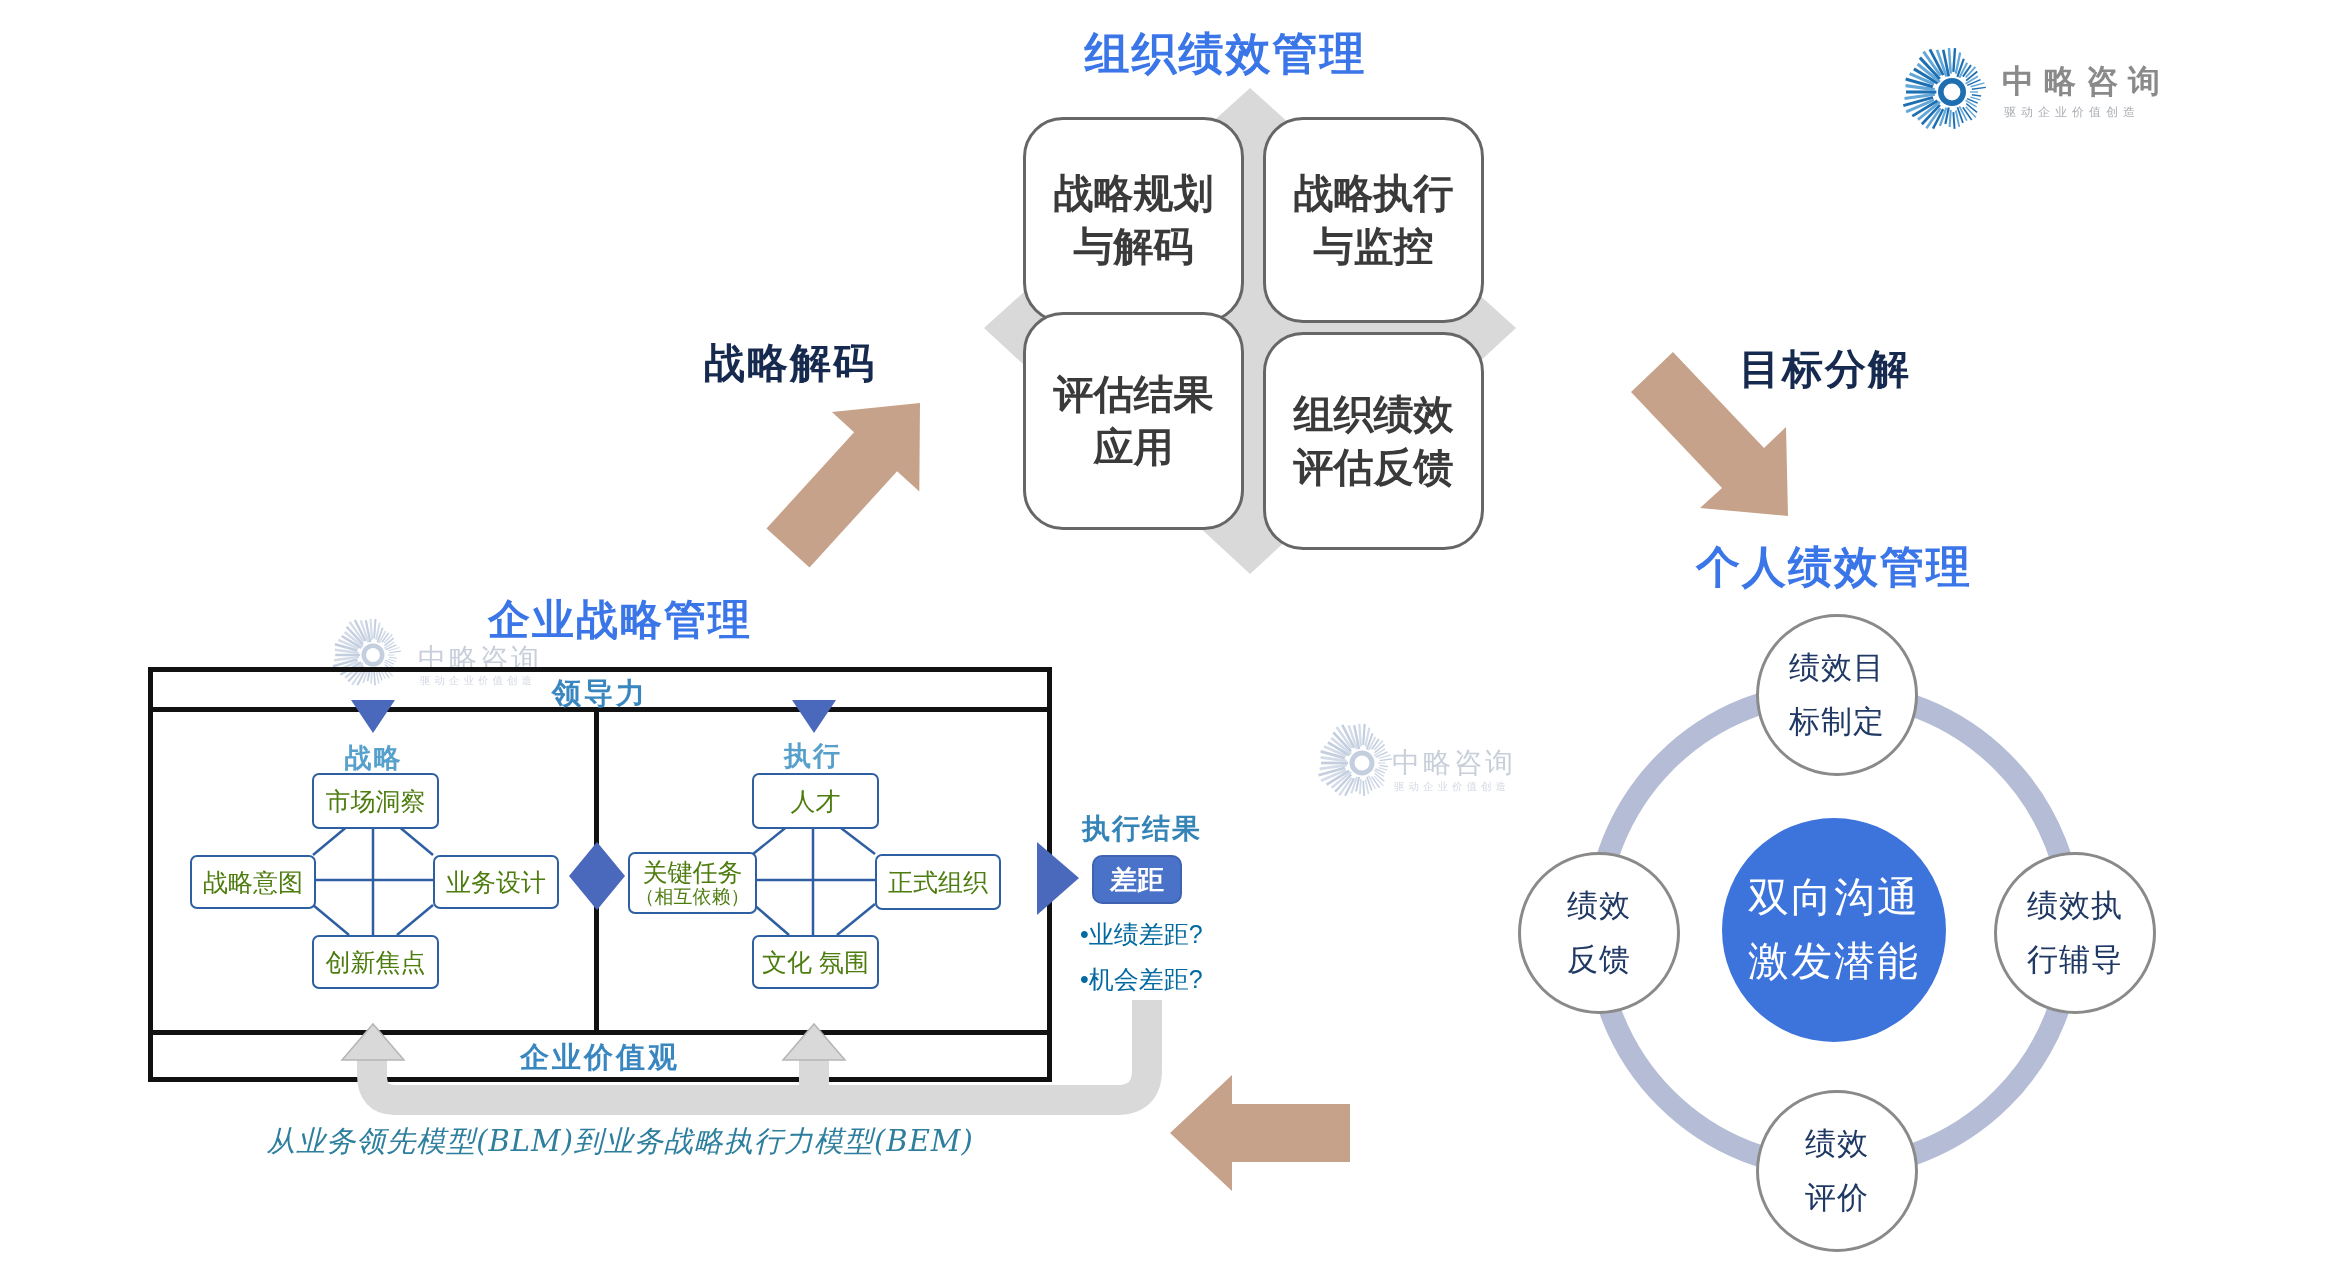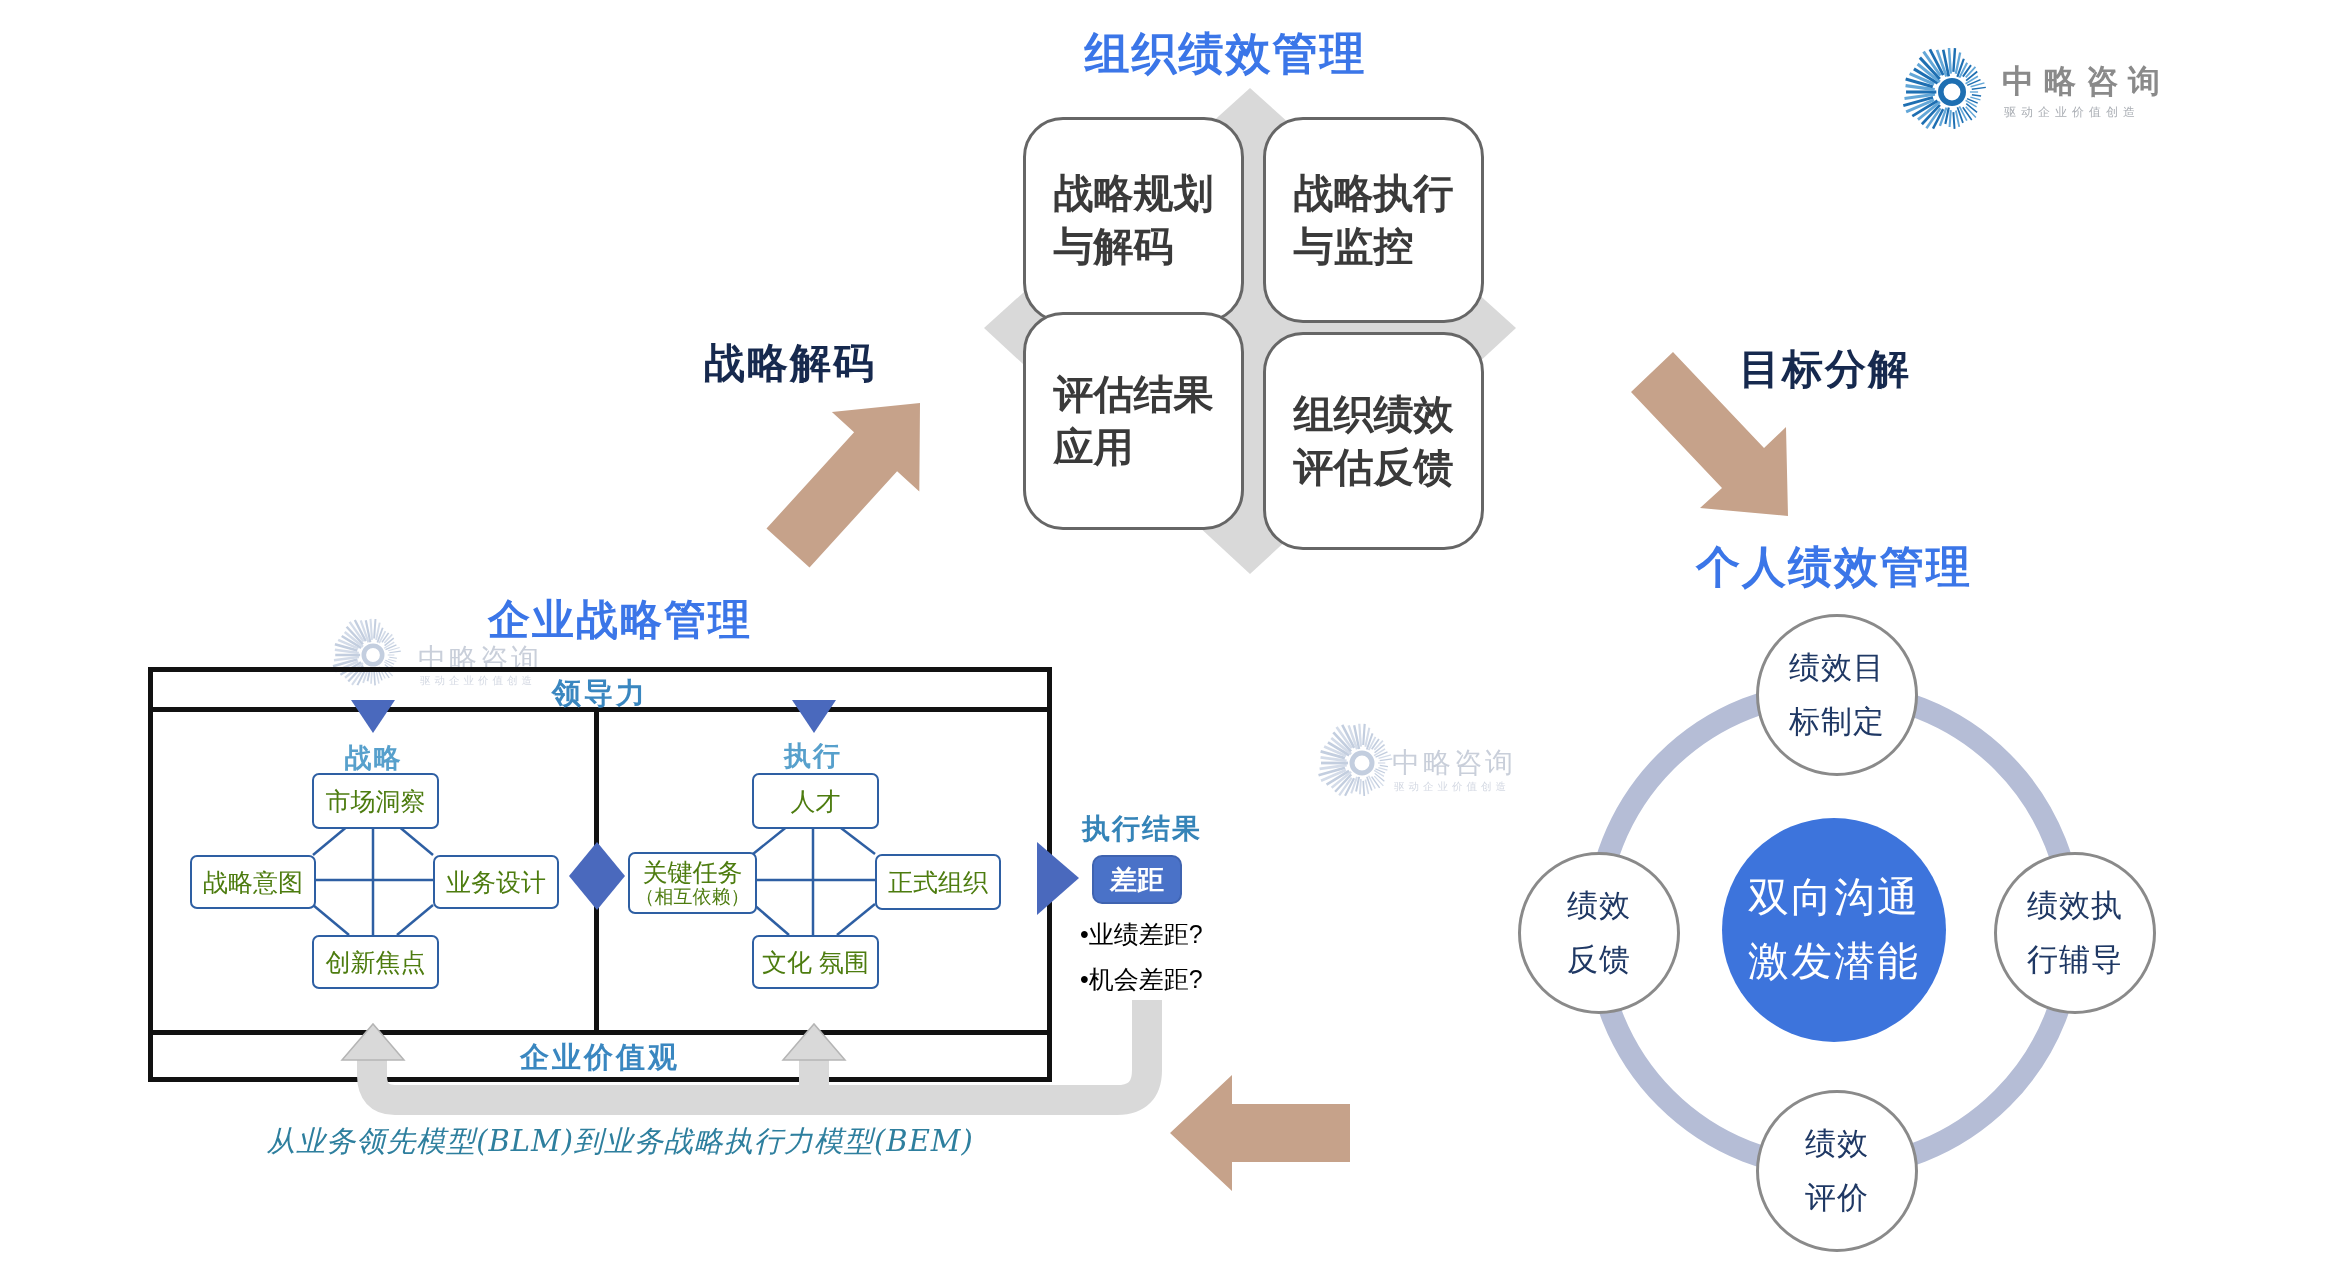--- a/index.html
+++ b/index.html
@@ -11,39 +11,39 @@
   #svg-under{z-index:1;}
   #svg-over{z-index:3;}
   .layer2{z-index:2;}
 
   
   .blue-title{color:#3b76e8;font-weight:bold;text-align:center;letter-spacing:2px;}
   .navy-label{color:#16294e;font-weight:bold;text-align:center;letter-spacing:2px;}
 
   
   .perf-box{width:215px;background:#fff;border:3px solid #666;border-radius:40px;
-            display:flex;align-items:center;justify-content:center;text-align:left;
+            display:flex;align-items:center;justify-content:center;text-align:center;
             font-size:40px;font-weight:bold;color:#3a3a3a;line-height:1.32;z-index:2;}
 
   
   .blm{left:148px;top:667px;width:904px;height:415px;border:5px solid #111;box-sizing:border-box;z-index:2;background:transparent;}
   .blm .hline{position:absolute;left:0;right:0;height:5px;background:#111;}
   .blm .vline{position:absolute;width:5px;background:#111;}
   .band-label{position:absolute;left:0;width:100%;text-align:center;font-size:29px;font-weight:bold;color:#3a87c0;letter-spacing:3px;}
   .quad-label{position:absolute;text-align:center;font-size:27px;font-weight:bold;color:#57a0cc;letter-spacing:2px;}
   .blm-box{position:absolute;background:#fff;border:2.5px solid #2e5fa3;border-radius:7px;
            display:flex;flex-direction:column;align-items:center;justify-content:center;
            font-size:25px;color:#4d7c0f;text-align:center;line-height:1.15;}
   .blm-box .sub{font-size:19px;}
 
   
   .result-label{font-size:28px;font-weight:bold;color:#3584b8;letter-spacing:2px;z-index:2;}
   .gap-chip{left:1092px;top:855px;width:86px;height:45px;background:#4a72c8;border:2px solid #3f63b0;
             border-radius:10px;color:#fff;font-size:27px;font-weight:bold;display:flex;align-items:center;justify-content:center;z-index:2;}
-  .gap-bullets{left:1080px;top:912px;font-size:25px;color:#000000;line-height:1.8;z-index:2;}
+  .gap-bullets{left:1080px;top:912px;font-size:25px;color:#0369a1;line-height:1.8;z-index:2;}
 
   
   .caption{left:170px;top:1122px;width:900px;text-align:center;font-family:"DejaVu Serif","Liberation Serif",serif;
            font-style:italic;font-size:29px;color:#2e7f9e;letter-spacing:1px;z-index:2;}
 
   
   .ring{left:1585px;top:681px;width:454px;height:454px;border:22px solid #b5bdd6;border-radius:50%;box-sizing:content-box;z-index:2;}
   .node-circle{width:156px;height:156px;border:3px solid #8a8a8a;border-radius:50%;background:#fff;
                display:flex;align-items:center;justify-content:center;text-align:center;
                font-size:31px;color:#1f3864;line-height:1.75;z-index:2;letter-spacing:1px;}

